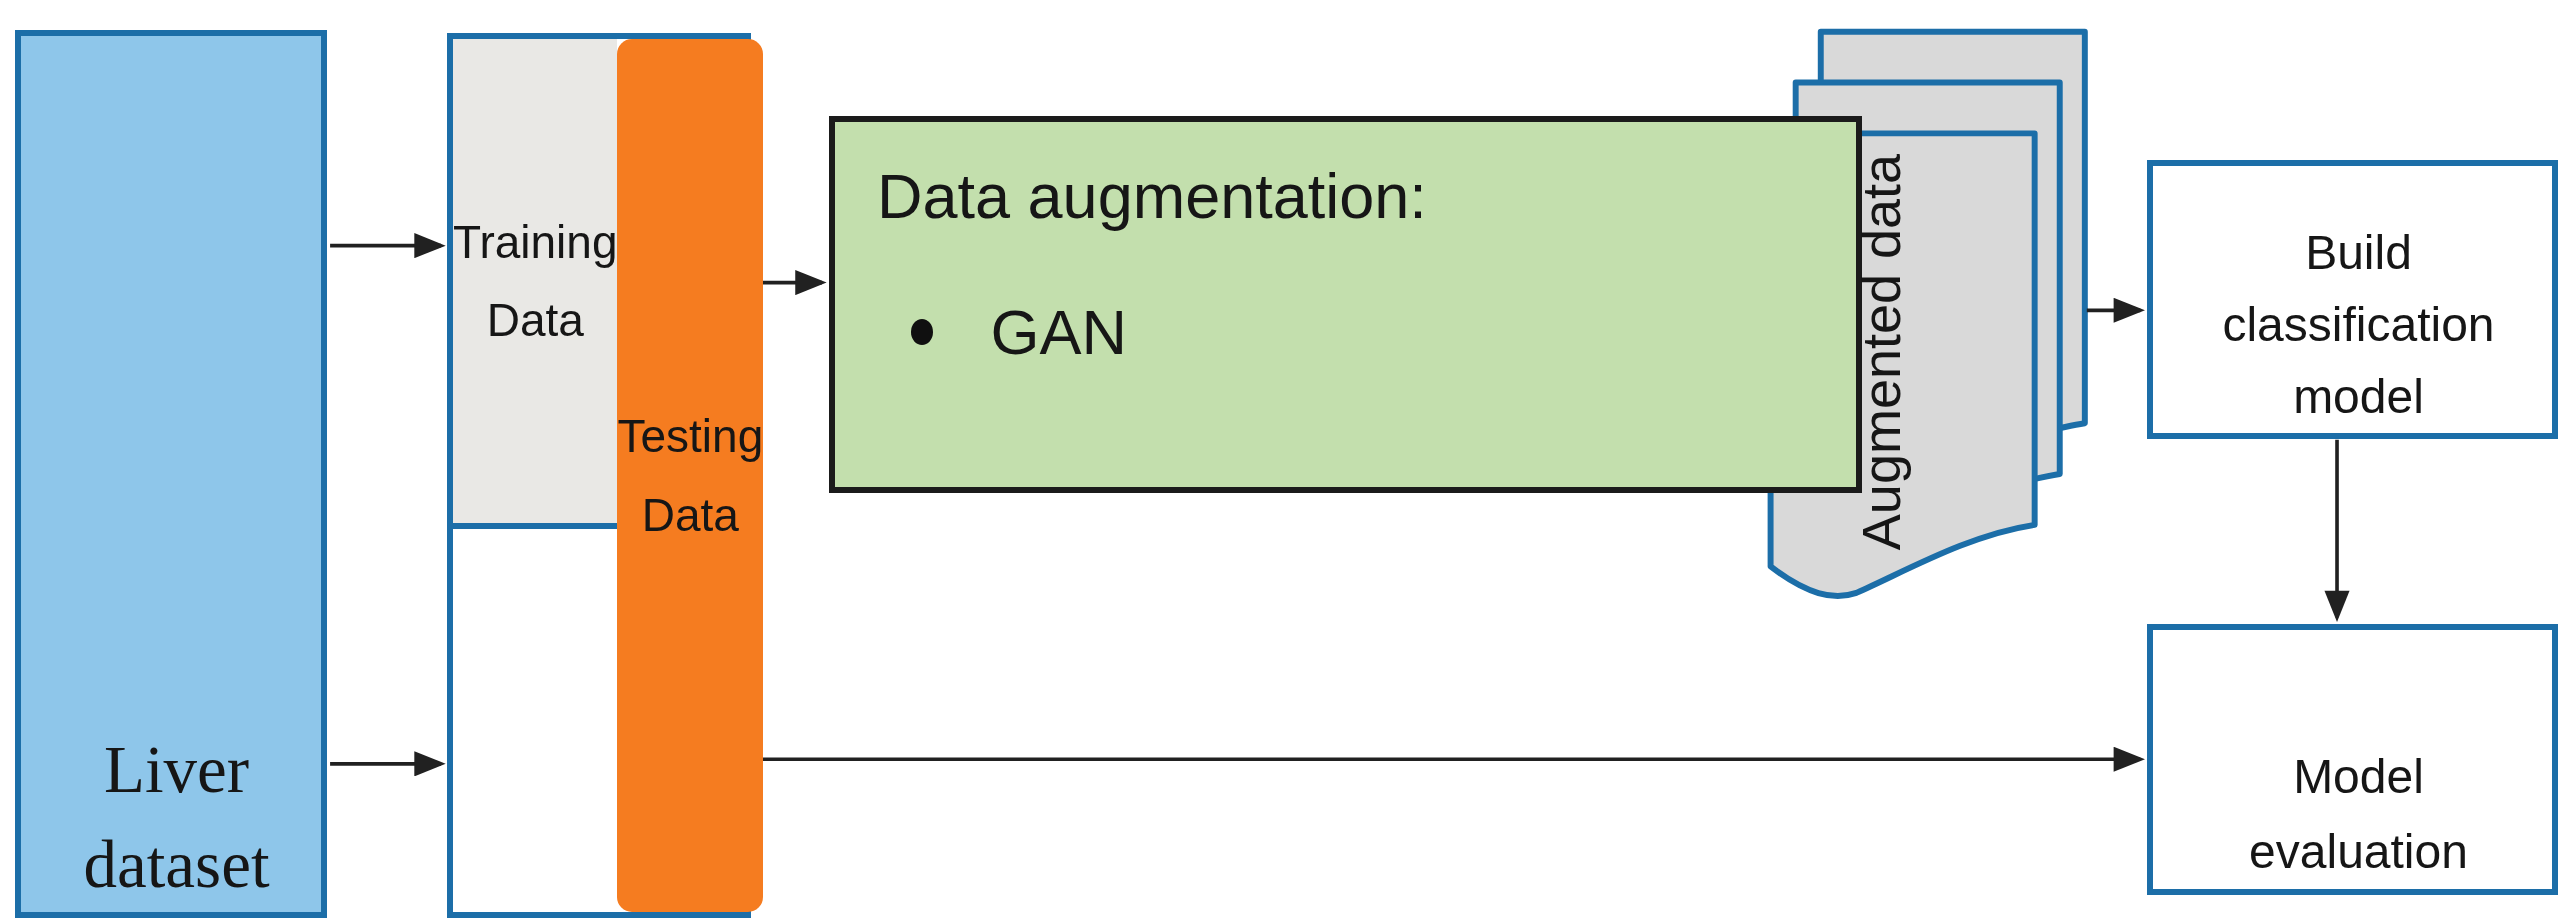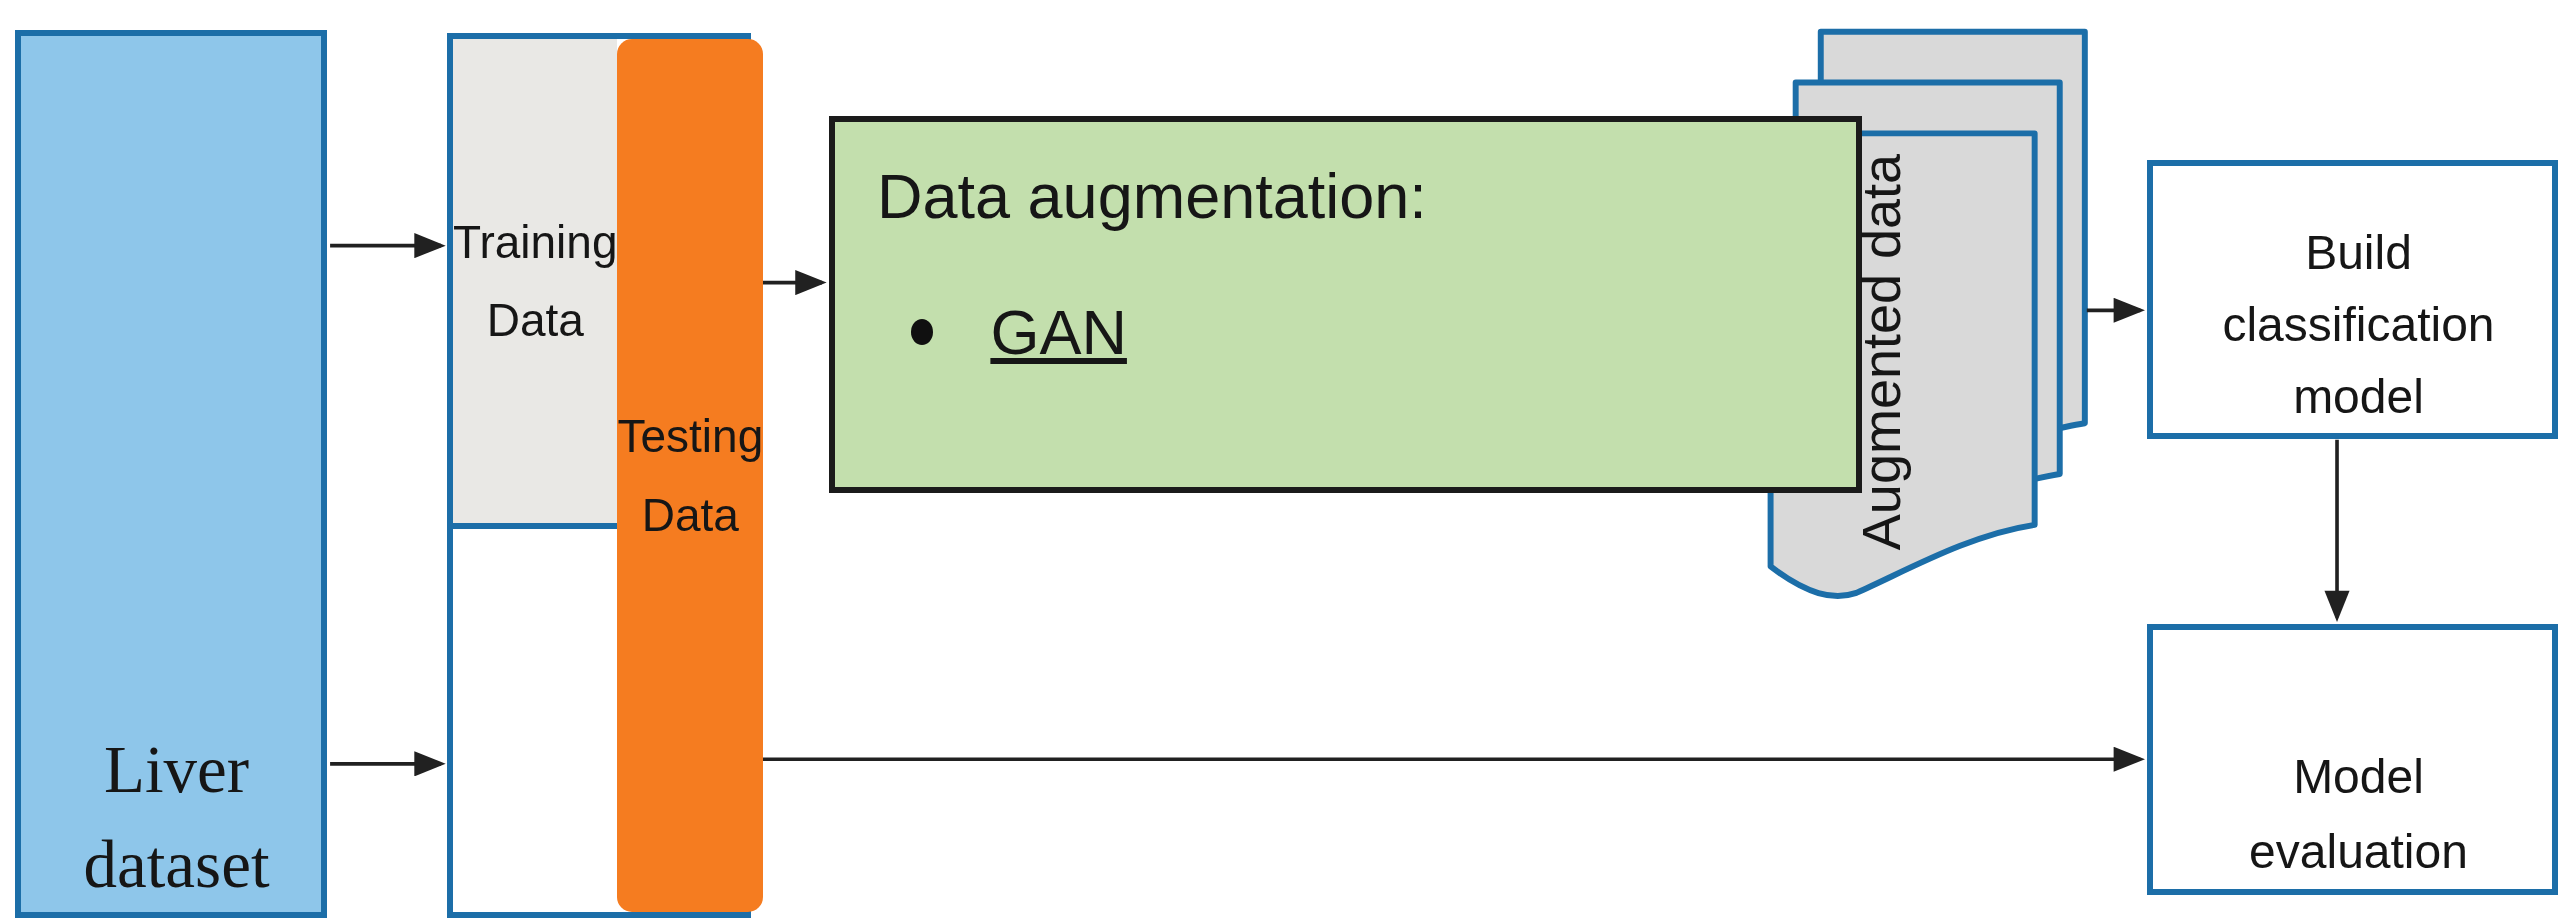--- a/index.html
+++ b/index.html
@@ -51,21 +51,21 @@
   
   .augment{
     left:829px;top:116px;width:1033px;height:377px;
     background:var(--green-fill);
     border:6.6px solid var(--green-border);
     align-items:flex-start;justify-content:flex-start;text-align:left;
     padding:30px 26.4px 0 42px;
   }
   .augment-title{font-size:63px;line-height:1.4;}
   .augment-list{margin-top:45px;display:flex;flex-direction:column;width:100%;}
-  .bullet-row{display:flex;align-items:center;height:94px;text-decoration:underline;}
+  .bullet-row{display:flex;align-items:center;height:94px;}
   .bullet-dot{width:22.4px;height:26.4px;border-radius:50%;background:#101010;margin-left:34px;margin-right:57px;flex:0 0 auto;}
   .bullet-text{font-size:63px;line-height:1;}
 
   
   .stack-label{
     position:absolute;left:1881px;top:352px;z-index:3;
     transform:translate(-50%,-50%) rotate(-90deg);
     font-size:54px;white-space:nowrap;
   }
 

